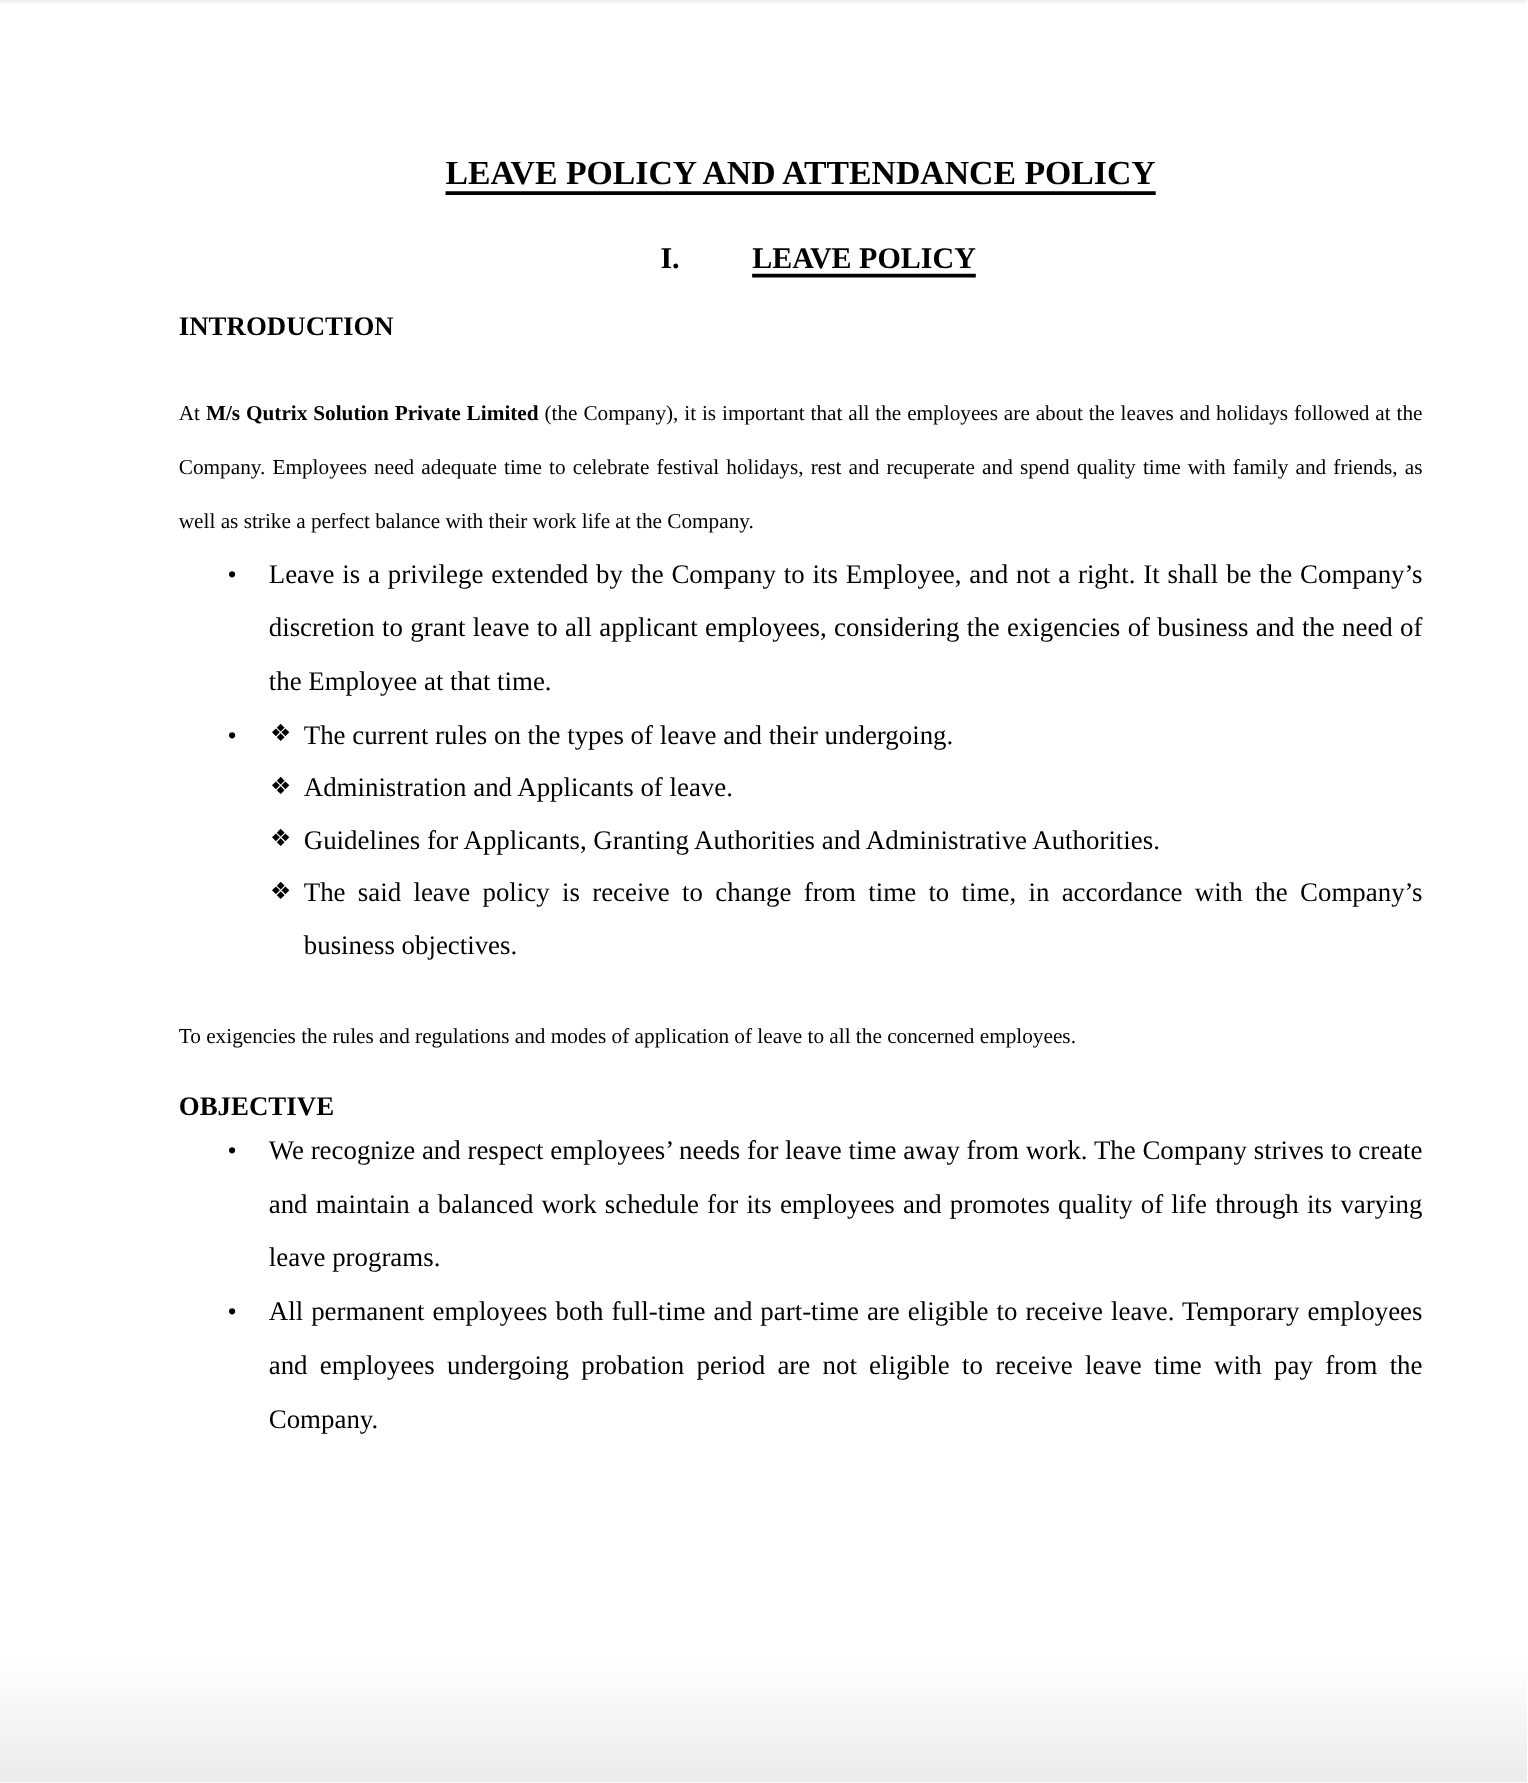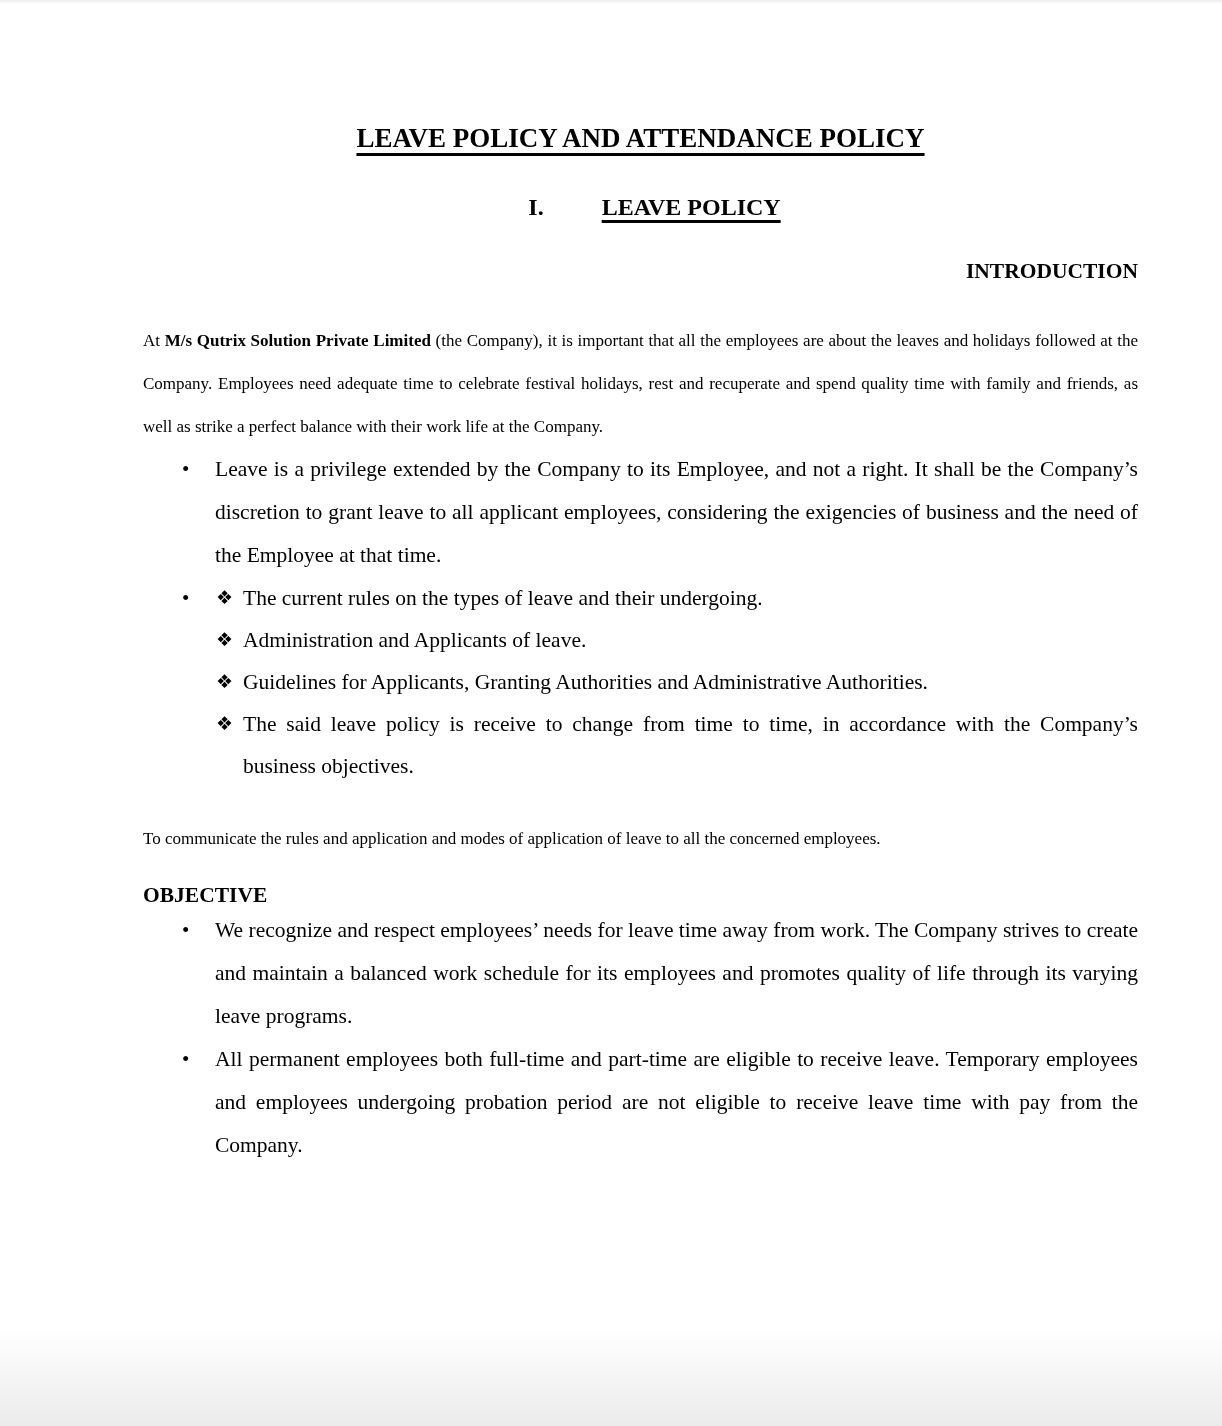--- a/index.html
+++ b/index.html
@@ -61,21 +61,21 @@
     text-decoration-thickness: 2.5px;
     text-underline-offset: 5px;
   }
 
   .hdg {
     font-size: 21.5px;
     font-weight: bold;
     line-height: 27px;
     margin: 0;
   }
-  .h-intro      { margin-top: 36px; text-align: right; }
+  .h-intro      { margin-top: 26px; }
   .h-purpose    { margin-top: 16px; }
   .h-objective  { margin-top: 22px; }
 
   .body-text {
     font-size: 17px;
     line-height: 43px;
     text-align: justify;
     margin: 0;
   }
   .para1        { margin-top: 34px; }
@@ -160,21 +160,21 @@
         <span class="marker">❖</span>
         <span>Guidelines for Applicants, Granting Authorities and Administrative Authorities.</span>
       </li>
       <li>
         <span class="marker">❖</span>
         <span>The said leave policy is receive to change from time to time, in accordance with the Company’s business objectives.</span>
       </li>
     </ul>
 
 
-    <p class="body-text purpose-para">To communicate the rules and application and modes of application of leave to all the concerned employees.</p>
+    <p class="body-text purpose-para">To exigencies the rules and regulations and modes of application of leave to all the concerned employees.</p>
 
     <h2 class="hdg h-objective">OBJECTIVE</h2>
 
     <ul class="blist obj-bullets">
       <li>
         <span class="marker">•</span>
         <span>We recognize and respect employees’ needs for leave time away from work. The Company strives to create and maintain a balanced work schedule for its employees and promotes quality of life through its varying leave programs.</span>
       </li>
       <li>
         <span class="marker">•</span>

